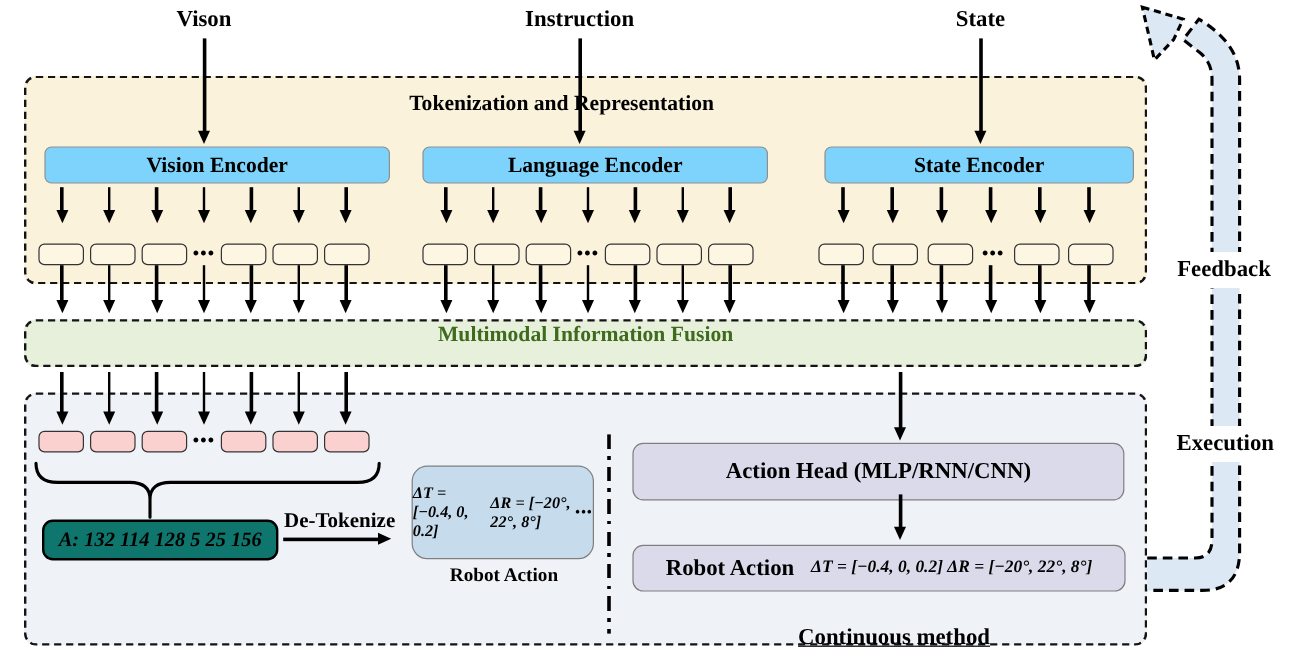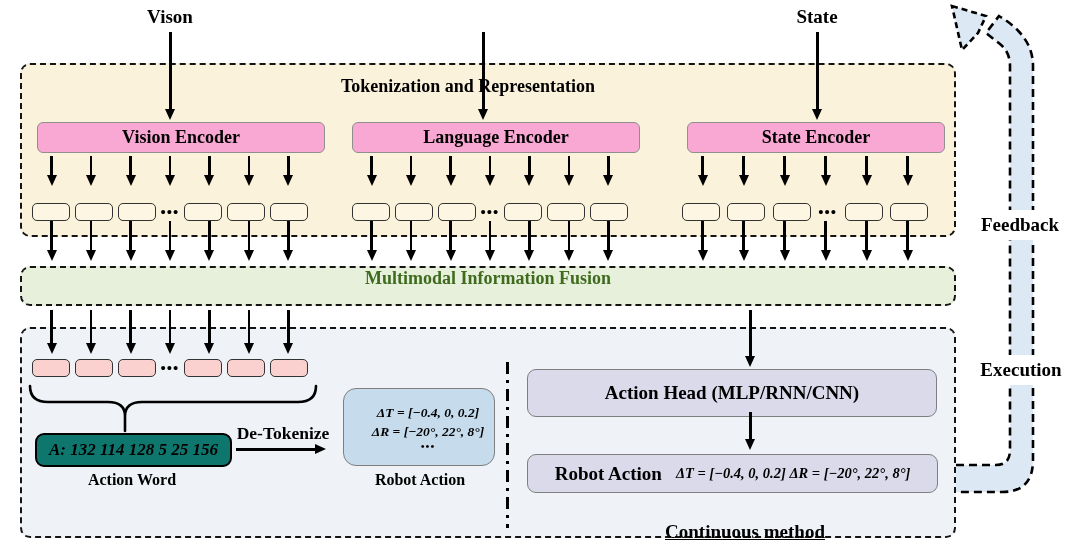--- a/index.html
+++ b/index.html
@@ -11,21 +11,21 @@
   .panel{position:absolute;border:2.6px dashed #141414;border-radius:10px;box-sizing:border-box;}
   .panel.cream{background:#FBF2DC;}
   .panel.green{background:#E7F0DB;display:flex;align-items:flex-start;justify-content:center;}
   .panel.blue{background:#EFF3F8;}
 
   .paneltitle{position:absolute;font-size:18px;text-align:center;}
   .fusiontext{font-size:18px;color:#3E6B1E;}
   .navy{color:#1F3864;}
 
   
-  .enc{position:absolute;height:31px;background:#f9a8d4;border:1.6px solid #8f8f8f;border-radius:6px;
+  .enc{position:absolute;height:31px;background:#7dd3fc;border:1.6px solid #8f8f8f;border-radius:6px;
        display:flex;align-items:center;justify-content:center;font-size:18px;box-sizing:border-box;}
 
   
   .flexrow{position:absolute;display:flex;justify-content:space-between;align-items:center;}
   .arrowrow{position:absolute;display:flex;justify-content:space-around;align-items:flex-start;z-index:3;}
   .tk{width:36px;height:16px;background:#FDF6E3;border:1.7px solid #333;border-radius:5px;box-sizing:content-box;}
   .tkp{background:#FBD1D0;}
   .dots{font-size:15px;letter-spacing:1px;line-height:10px;}
 
   
@@ -35,21 +35,21 @@
      border-left:5.5px solid transparent;border-right:5.5px solid transparent;border-top:11px solid #000;}
   .h20 .varrow{height:20px;} .h30 .varrow{height:30px;} .h34 .varrow{height:34px;}
   .harrow{position:absolute;height:2.8px;background:#000;z-index:3;}
   .harrow::after{content:'';position:absolute;right:-10px;top:50%;transform:translateY(-50%);
      border-top:5.5px solid transparent;border-bottom:5.5px solid transparent;border-left:11px solid #000;}
 
   
   .bluebox{position:absolute;background:#0f766e;border:2.2px solid #000;border-radius:9px;
        display:flex;align-items:center;justify-content:center;font-size:17px;box-sizing:border-box;font-style:italic;}
   .robox{position:absolute;background:#C6DBEC;border:1.7px solid #7f7f7f;border-radius:13px;
-       display:flex;flex-direction:column;align-items:center;justify-content:center;font-size:13.5px;box-sizing:border-box;gap:3px;padding-left:18px;}
+       display:flex;flex-direction:row;align-items:center;justify-content:center;font-size:13.5px;box-sizing:border-box;gap:3px;}
   .lavbox{position:absolute;background:#DBDAEA;border:1.7px solid #7f7f7f;border-radius:9px;
        display:flex;align-items:center;justify-content:center;font-size:19px;box-sizing:border-box;gap:14px;}
   .math{font-style:italic;}
   .sublabel{position:absolute;font-size:16px;text-align:center;}
   .method{position:absolute;font-size:19px;text-align:center;text-decoration:underline;}
   .toplabel{position:absolute;font-size:19px;text-align:center;}
 
   
   .divider{position:absolute;width:2.6px;
     background:repeating-linear-gradient(180deg,#000 0 12px,transparent 12px 18px,#000 18px 21px,transparent 21px 27px);}
@@ -58,20 +58,21 @@
   .sidelabel{position:absolute;background:#fff;font-size:19px;text-align:center;line-height:30px;height:30px;z-index:5;}
   .bordered{border:1px solid #b5b5b5;line-height:28px;}
   svg{position:absolute;overflow:visible;}
 </style>
 </head>
 <body>
 
 <div id="canvas">
 
   <div class="toplabel" style="left:120px;top:6px;width:100px;">Vison</div>
+  <div class="toplabel" style="left:423px;top:6px;width:120px;">Instruction</div>
   <div class="toplabel" style="left:767px;top:6px;width:100px;">State</div>
   <div class="varrow abs" style="left:169px;top:32px;height:78px;"></div>
   <div class="varrow abs" style="left:482px;top:32px;height:78px;"></div>
   <div class="varrow abs" style="left:816px;top:32px;height:78px;"></div>
 
   <div class="panel cream" style="left:20px;top:63px;width:936px;height:174px;"></div>
   <div class="paneltitle" style="left:38px;top:76px;width:860px;">Tokenization and Representation</div>
 
   <div class="enc" style="left:37px;top:122px;width:288px;">Vision Encoder</div>
   <div class="enc" style="left:352px;top:122px;width:288px;">Language Encoder</div>
@@ -192,21 +193,20 @@
   <div class="bluebox" style="left:35px;top:433px;width:197px;height:34px;">A: 132 114 128 5 25 156</div>
   <div class="toplabel" style="left:228px;top:423px;width:110px;font-size:17.5px;">De-Tokenize</div>
   <div class="harrow" style="left:236px;top:448px;width:80px;"></div>
 
   <div class="robox" style="left:343px;top:388px;width:152px;height:78px;">
     <span class="math">ΔT = [−0.4, 0, 0.2]</span>
     <span class="math">ΔR = [−20°, 22°, 8°]</span>
     <span style="font-size:11px;letter-spacing:1px;line-height:7px;">•••</span>
   </div>
 
-  <div class="sublabel" style="left:62px;top:471px;width:140px;">Action Word</div>
   <div class="sublabel" style="left:350px;top:471px;width:140px;">Robot Action</div>
 
   <div class="divider" style="left:506px;top:362px;height:166px;"></div>
 
   <div class="lavbox" style="left:527px;top:369px;width:410px;height:48px;">Action Head (MLP/RNN/CNN)</div>
   <div class="varrow abs" style="left:749px;top:412px;height:28px;"></div>
   <div class="lavbox" style="left:527px;top:454px;width:411px;height:39px;">
     <span>Robot Action</span>
     <span class="math" style="font-size:14.5px;">ΔT = [−0.4, 0, 0.2]  ΔR = [−20°, 22°, 8°]</span>
   </div>

